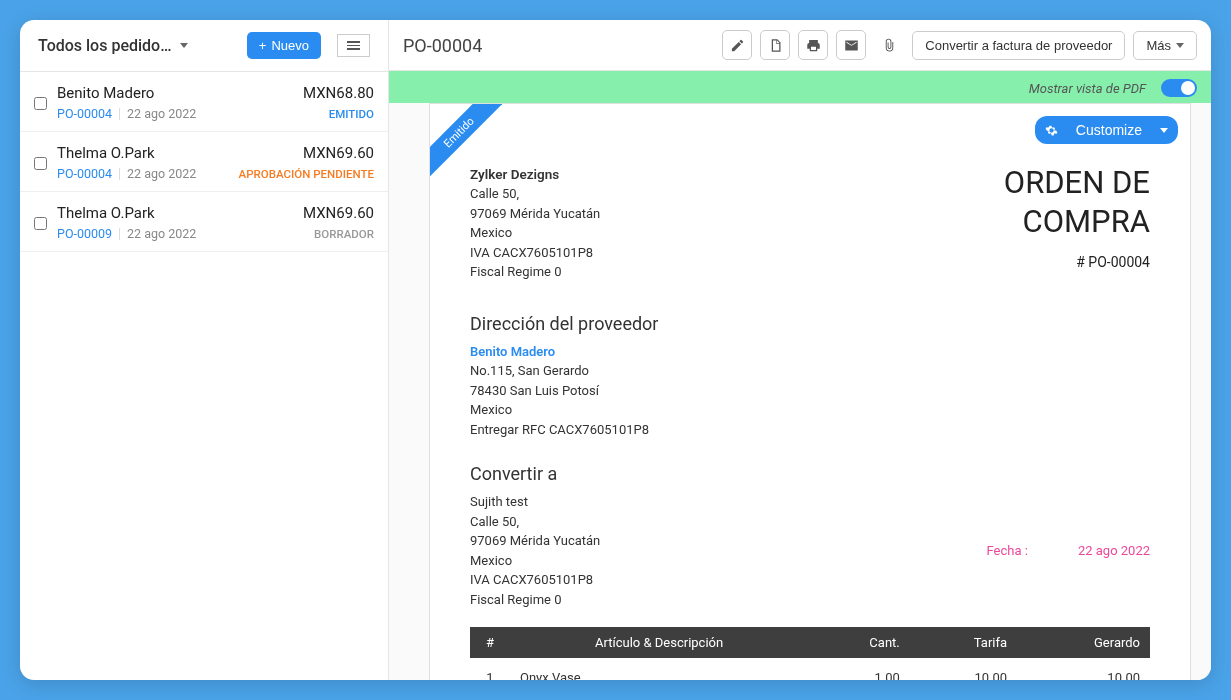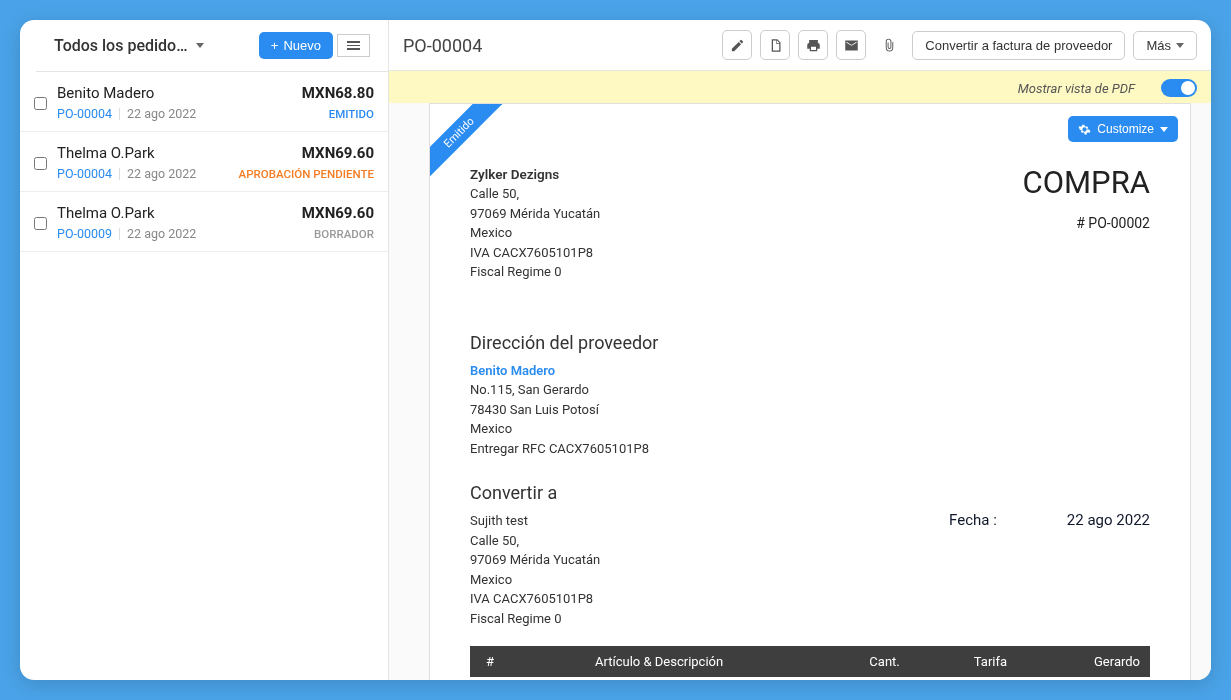--- a/index.html
+++ b/index.html
@@ -23,22 +23,21 @@
       width: 369px;
       border-right: 1px solid #e5e5e5;
       display: flex;
       flex-direction: column;
     }
     .sidebar-header {
       padding: 12px 18px;
       border-bottom: 1px solid #e5e5e5;
       display: flex;
       align-items: center;
-      gap: 4px;
-      margin-left: 16px;
+      gap: 16px;
     }
     .filter-dropdown {
       display: flex;
       align-items: center;
       gap: 8px;
       cursor: pointer;
       font-size: 16px;
       color: #333;
       font-weight: 500;
       padding: 4px 0;
@@ -76,21 +75,21 @@
     .list-item {
       border-bottom: 1px solid #eee;
       padding: 12px 14px 10px 14px;
       display: flex;
       gap: 10px;
     }
     .list-checkbox { margin-top: 2px; }
     .list-body { flex: 1; }
     .list-top { display: flex; justify-content: space-between; align-items: baseline; }
     .list-name { font-size: 15px; color: #222; }
-    .list-amount { font-size: 15px; color: #222; font-weight: bold; }
+    .list-amount { font-size: 15px; color: #222; }
     .list-bottom { display: flex; justify-content: space-between; align-items: baseline; margin-top: 4px; }
     .list-meta { display: flex; align-items: center; gap: 7px; font-size: 12.5px; }
     .po-link { color: #2a8cf0; }
     .meta-sep { width: 1px; height: 12px; background: #ddd; }
     .meta-date { color: #888; }
     .status { font-size: 11.5px; font-weight: 500; }
     .status-issued { color: #2a8cf0; }
     .status-pending { color: #f57c22; }
     .status-draft { color: #999; }
     .main {
@@ -129,22 +128,22 @@
       font-size: 13px;
       display: inline-flex;
       align-items: center;
       gap: 5px;
     }
     .pdf-toggle-row {
       padding: 8px 14px 6px 14px;
       display: flex;
       justify-content: flex-end;
       align-items: center;
-      gap: 26px;
-      background: #fef9c3;
+      gap: 15px;
+      background: #86efac;
     }
     .pdf-label { font-style: italic; color: #555; font-size: 13px; }
     .toggle {
       width: 36px; height: 18px; border-radius: 10px;
       background: #2a8cf0; position: relative; cursor: pointer;
     }
     .toggle-knob {
       width: 14px; height: 14px; border-radius: 50%;
       background: #fff; position: absolute; top: 2px; right: 2px;
     }
@@ -176,40 +175,40 @@
       padding: 4px 0;
       transform: rotate(-45deg);
       top: 18px; left: -26px;
     }
     .customize-btn {
       position: absolute;
       top: 12px; right: 12px;
       background: #2a8cf0;
       color: #fff;
       border: none;
-      border-radius: 5px;
+      border-radius: 12px;
       padding: 6px 10px;
-      font-size: 12px;
+      font-size: 14px;
       display: inline-flex;
       align-items: center;
-      gap: 6px;
+      gap: 18px;
       cursor: pointer;
     }
     .customize-btn .caret-down { border-top-color: #fff; }
-    .doc-header { display: flex; justify-content: space-between; margin-bottom: 50px; }
+    .doc-header { display: flex; justify-content: space-between; margin-bottom: 31px; }
     .company-block { font-size: 13px; line-height: 1.5; color: #333; }
     .company-name { font-weight: 600; font-size: 13.5px; }
     .doc-title-block { text-align: right; }
     .doc-title { font-size: 31px; color: #222; line-height: 1.25; }
     .doc-number { font-size: 14px; color: #222; margin-top: 12px; }
     .section-label { font-size: 18px; color: #333; margin-bottom: 8px; }
     .vendor-name { color: #2a8cf0; font-weight: 600; font-size: 13px; }
     .addr-block { font-size: 13px; line-height: 1.5; color: #333; margin-bottom: 24px; }
-    .deliver-row { display: flex; justify-content: space-between; align-items: flex-start; margin-bottom: 18px; }
-    .date-row { font-size: 15px; color: #0f172a; display: flex; gap: 70px; }
+    .deliver-row { display: flex; justify-content: space-between; align-items: center; margin-bottom: 18px; }
+    .date-row { font-size: 13px; color: #ec4899; display: flex; gap: 50px; }
     .items-table { width: 100%; border-collapse: collapse; font-size: 13px; }
     .items-table thead th {
       background: #3e3e3e;
       color: #fff;
       font-weight: 400;
       padding: 8px 10px;
       text-align: center;
     }
     .items-table thead th.num { text-align: center; width: 40px; }
     .items-table thead th.r { text-align: right; }
@@ -360,22 +359,23 @@
         <div class="doc-header">
           <div class="company-block">
             <div class="company-name">Zylker Dezigns</div>
             <div>Calle 50,</div>
             <div>97069 Mérida Yucatán</div>
             <div>Mexico</div>
             <div>IVA CACX7605101P8</div>
             <div>Fiscal Regime 0</div>
           </div>
           <div class="doc-title-block">
+            <div class="doc-title">ORDEN DE</div>
             <div class="doc-title">COMPRA</div>
-            <div class="doc-number"># PO-00002</div>
+            <div class="doc-number"># PO-00004</div>
           </div>
         </div>
 
         <div class="section-label">Dirección del proveedor</div>
         <div class="addr-block">
           <div class="vendor-name">Benito Madero</div>
           <div>No.115, San Gerardo</div>
           <div>78430  San Luis Potosí</div>
           <div>Mexico</div>
           <div>Entregar RFC CACX7605101P8</div>

